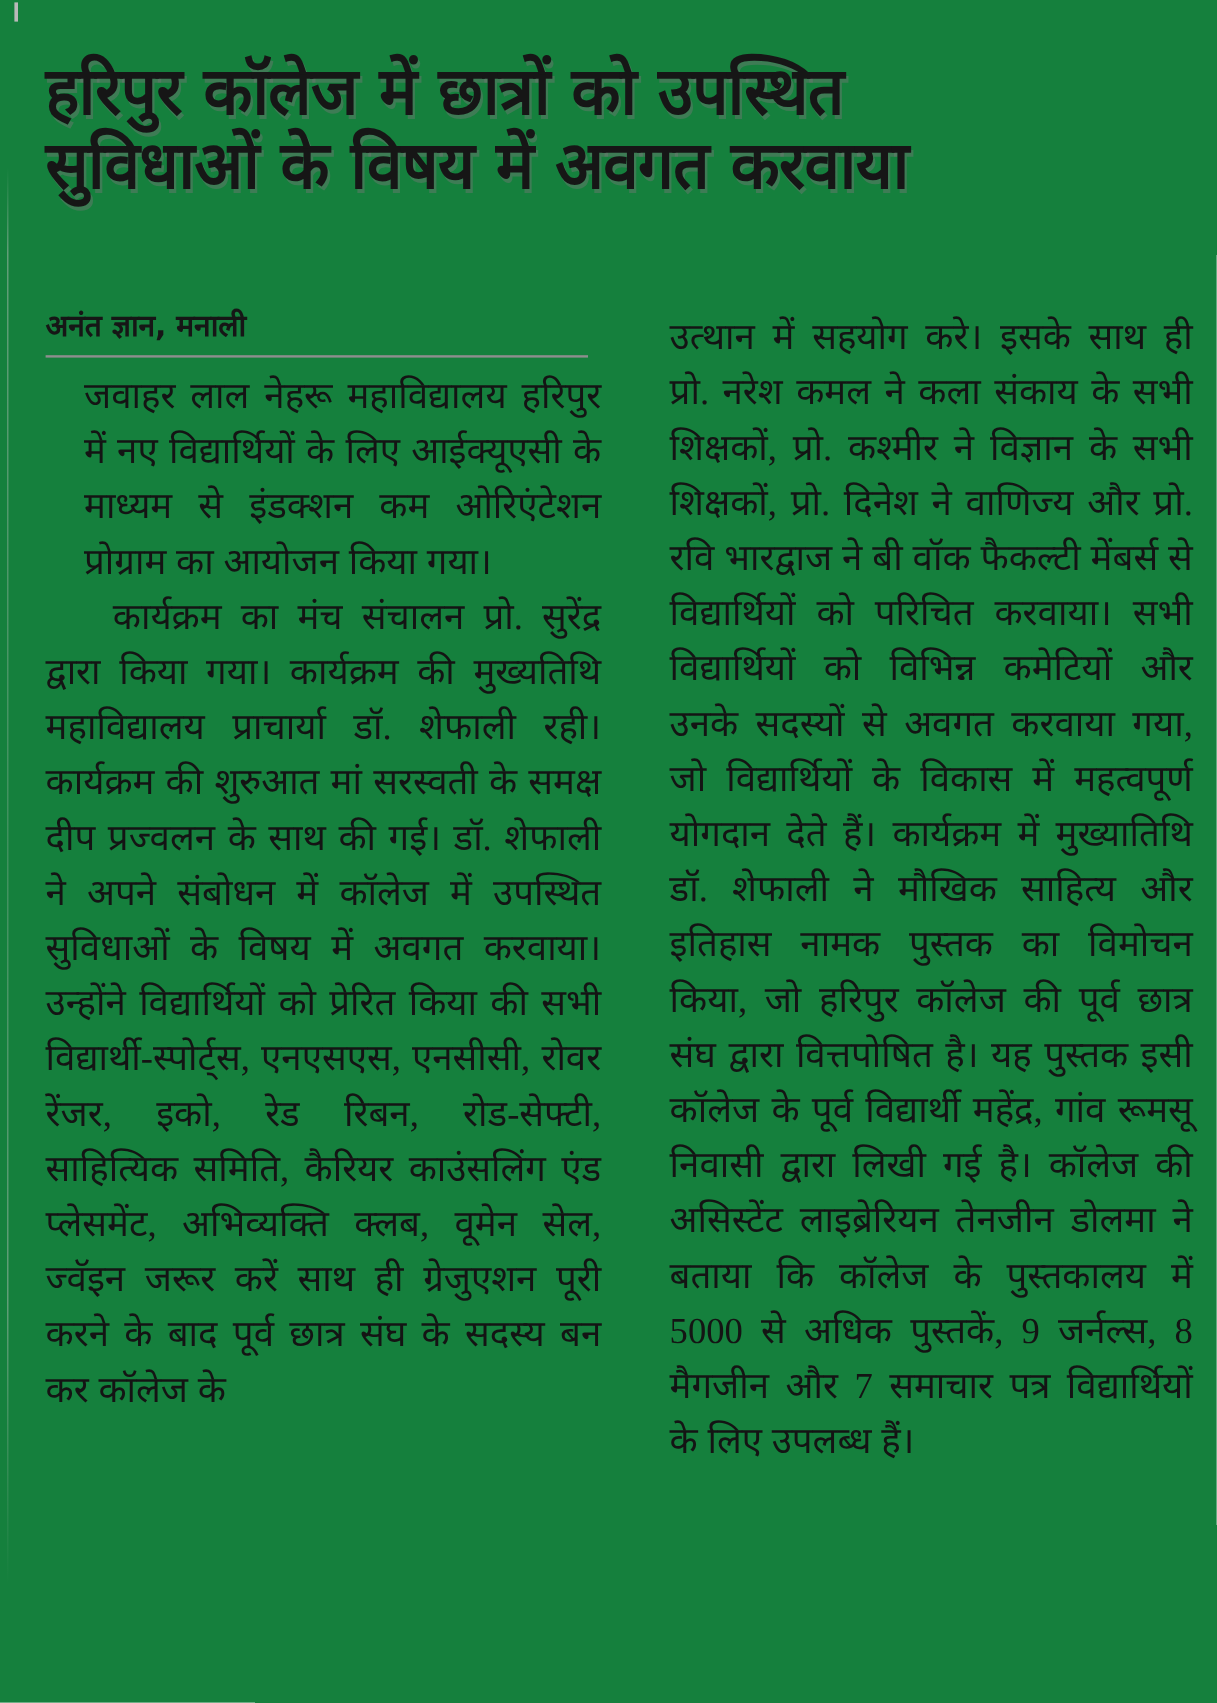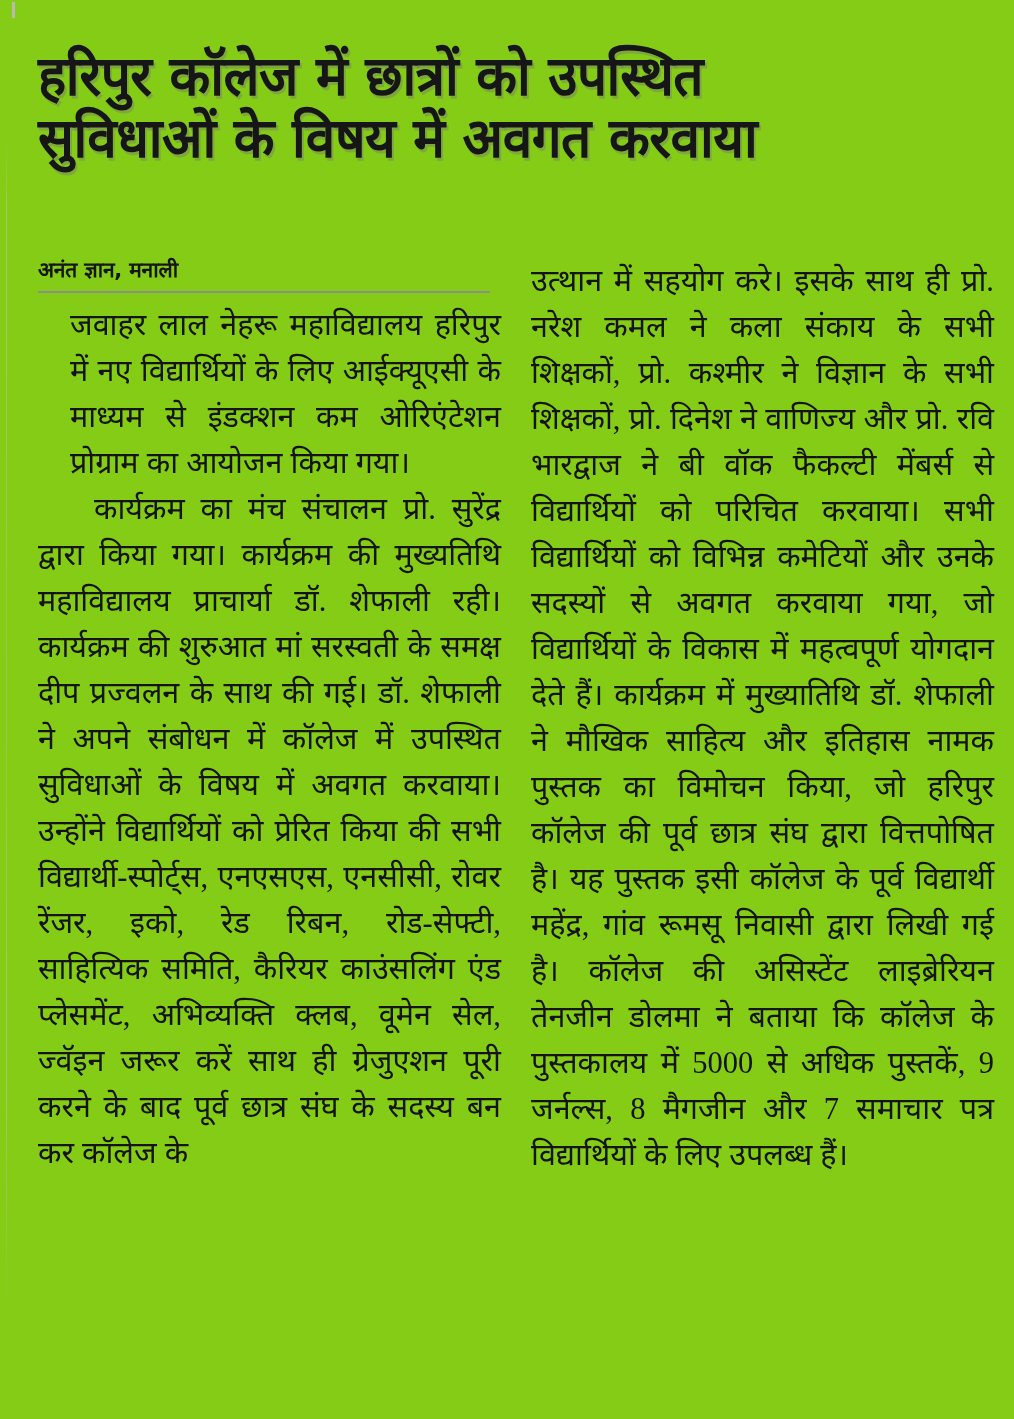--- a/index.html
+++ b/index.html
@@ -6,21 +6,21 @@
   html, body {
     margin: 0;
     padding: 0;
     background: #ffffff;
   }
 
   .clipping {
     position: relative;
     width: 1014px;
     height: 1419px;
-    background: #84cc16;
+    background: #15803d;
     overflow: hidden;
     font-family: "Liberation Serif", "DejaVu Serif", serif;
     color: #1a1a1a;
     box-sizing: border-box;
     text-decoration: underline;
   }
 
   
   .scan-tick {
     position: absolute;
@@ -85,21 +85,21 @@
   }
   .col {
     width: 463px;
     flex: 0 0 463px;
   }
 
   .byline {
     margin: 0;
     font-family: "DejaVu Sans", "Liberation Sans", sans-serif;
     font-weight: 700;
-    font-size: 21px;
+    font-size: 25px;
     line-height: 1.15;
     color: #161616;
     letter-spacing: -0.2px;
   }
 
   .byline-rule {
     margin: 9px 0 0 0;
     border: 0;
     border-top: 2px solid #8e8e8e;
     width: 452px;
@@ -117,20 +117,21 @@
   }
   .body-text.first-para {
     margin-top: 9px;
     margin-left: 32px;
   }
   .body-text.indented {
     text-indent: 56px;
   }
   .col-right .body-text {
     margin-top: 0;
+    margin-left: 27px;
   }
   
   .body-text { hyphens: none; }
 </style>
 </head>
 <body>
 
 <div class="clipping">
 
   <div class="scan-tick"></div>

